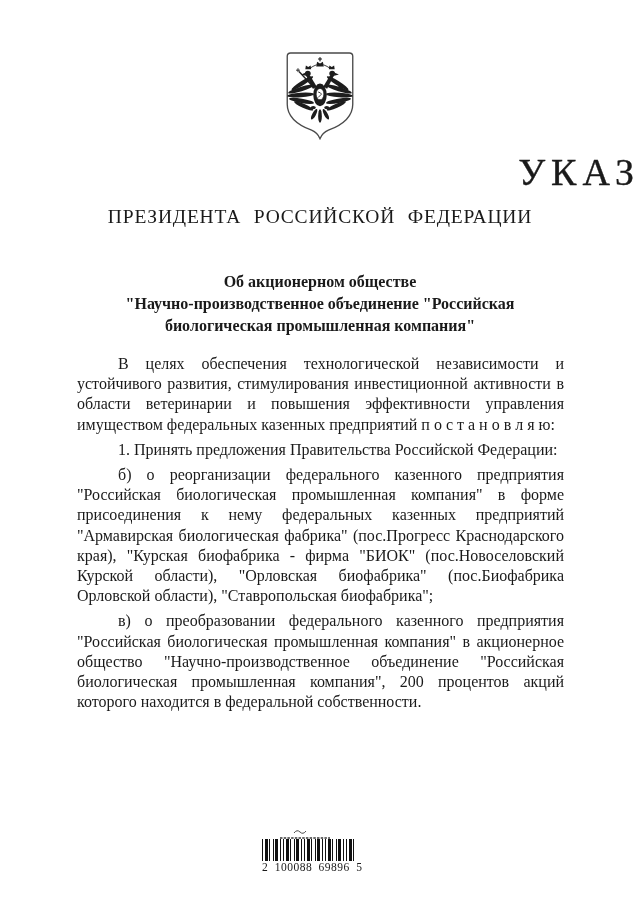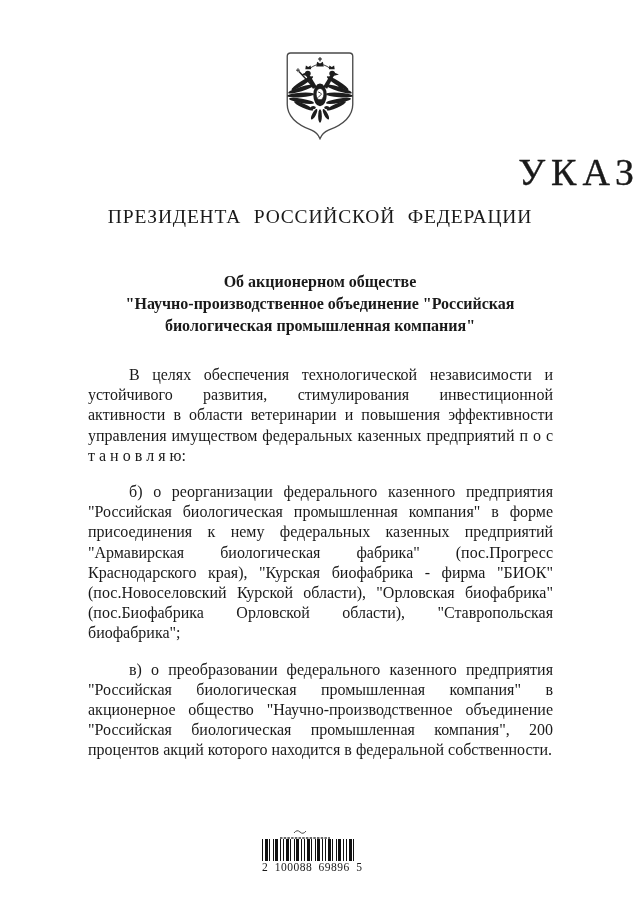--- a/index.html
+++ b/index.html
@@ -23,21 +23,21 @@
     font-size:19.5px;letter-spacing:0.8px;word-spacing:7px;
   }
   .subject{
     position:absolute;left:70px;top:271px;width:500px;text-align:center;
     font-weight:700;font-size:16px;line-height:21.8px;
   }
   .body-text{
     position:absolute;left:72px;top:349px;width:497px;
     font-size:16px;line-height:20.2px;text-align:justify;text-align-last:left;
   }
-  .para{margin:16px;text-indent:41px;}
+  .para{margin:5px;text-indent:41px;}
 
   .barcode-block{position:absolute;left:262px;top:827px;width:100px;}
   .fineprint{height:12px;position:relative;padding-left:12px;}
   .bars{
     width:92px;height:22px;margin-top:0px;
     background:repeating-linear-gradient(90deg,
       #111 0 1px,#fff 1px 3px,
       #111 3px 6px,#fff 6px 7px,
       #111 7px 8px,#fff 8px 11px,
       #111 11px 12px,#fff 12px 13px,
@@ -104,20 +104,21 @@
   <div class="issuer">ПРЕЗИДЕНТА РОССИЙСКОЙ ФЕДЕРАЦИИ</div>
 
   <div class="subject">
     <div>Об акционерном обществе</div>
     <div>"Научно-производственное объединение "Российская</div>
     <div>биологическая промышленная компания"</div>
   </div>
 
   <div class="body-text">
     <p class="para">В целях обеспечения технологической независимости и устойчивого развития, стимулирования инвестиционной активности в области ветеринарии и повышения эффективности управления имуществом федеральных казенных предприятий п о с т а н о в л я ю:</p>
+    <p class="para">1. Принять предложения Правительства Российской Федерации:</p>
     <p class="para">б) о реорганизации федерального казенного предприятия "Российская биологическая промышленная компания" в форме присоединения к нему федеральных казенных предприятий "Армавирская биологическая фабрика" (пос.Прогресс Краснодарского края), "Курская биофабрика - фирма "БИОК" (пос.Новоселовский Курской области), "Орловская биофабрика" (пос.Биофабрика Орловской области), "Ставропольская биофабрика";</p>
     <p class="para">в) о преобразовании федерального казенного предприятия "Российская биологическая промышленная компания" в акционерное общество "Научно-производственное объединение "Российская биологическая промышленная компания", 200 процентов акций которого находится в федеральной собственности.</p>
   </div>
 
   <div class="barcode-block">
     <div class="fineprint">
       <svg width="60" height="12" viewBox="0 0 60 12" xmlns="http://www.w3.org/2000/svg">
         <path d="M20,4 q3,-4 6,-1 t6,-1" stroke="#3a3a3a" stroke-width="0.9" fill="none"></path>
         <path d="M6,9 h50" stroke="#3a3a3a" stroke-width="1.4" stroke-dasharray="2.5 1.2" fill="none"></path>
       </svg>

